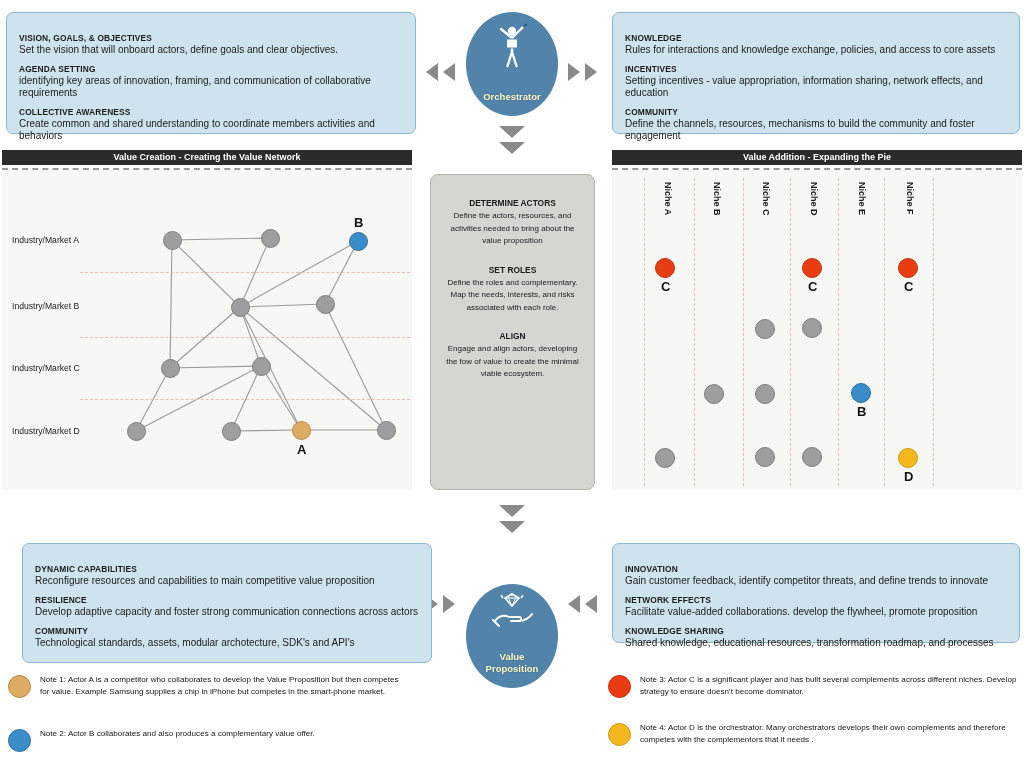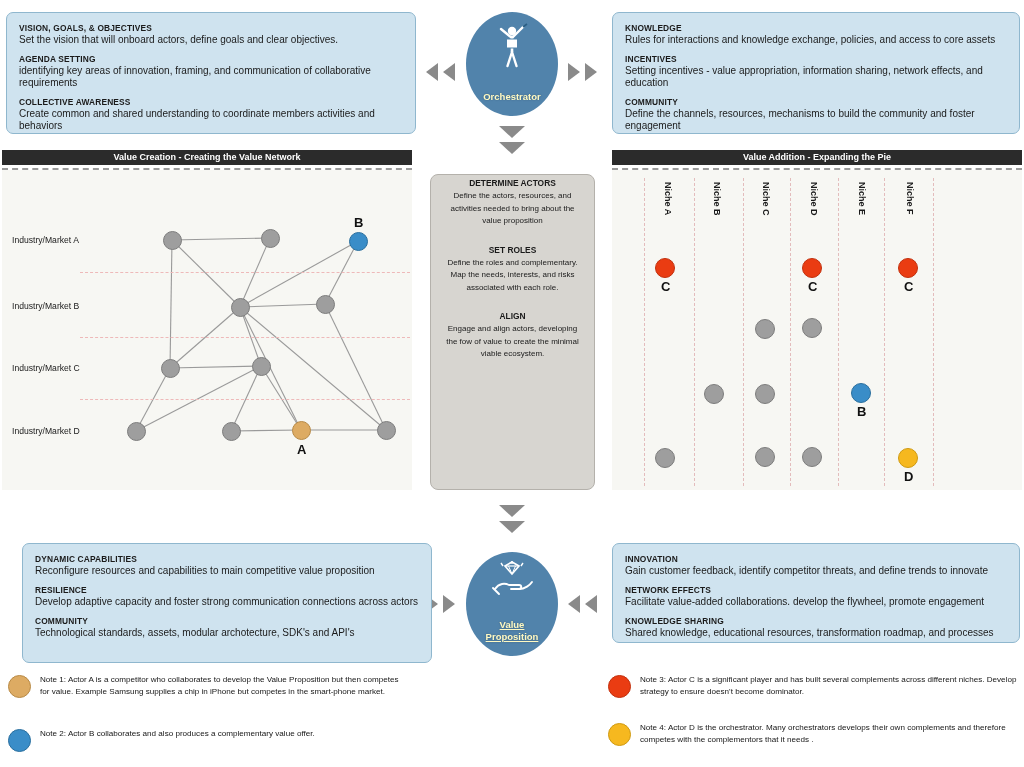--- a/index.html
+++ b/index.html
@@ -1,38 +1,38 @@
 <!DOCTYPE html>
 <html><head>
 <meta charset="utf-8">
 <style>
   html,body{margin:0;padding:0;background:#ffffff;}
   body{width:1024px;height:767px;position:relative;overflow:hidden;
        font-family:"Liberation Sans",sans-serif;color:#1a1a1a;}
 
   .panel-box{position:absolute;background:#cfe3ef;border:1px solid #8fb7ce;
-             border-radius:7px;box-sizing:border-box;padding:9px 12px;}
+             border-radius:7px;box-sizing:border-box;padding:19px 12px;}
   .blk{margin-bottom:7px;}
   .blk:last-child{margin-bottom:0;}
   .blk-title{font-size:8.4px;font-weight:bold;letter-spacing:.15px;line-height:12px;}
   .blk-desc{font-size:10px;line-height:12px;}
 
   
   .hub{position:absolute;border-radius:50%;background:#5183ab;
        display:flex;flex-direction:column;align-items:center;justify-content:flex-end;
        color:#fef9c3;text-align:center;box-sizing:border-box;}
   .hub-label{font-size:9.5px;font-weight:bold;line-height:11.5px;padding-bottom:14px;
              text-shadow:0 0 2px rgba(0,0,0,.25);}
   .hub-icon{position:absolute;left:50%;transform:translateX(-50%);}
 
   .chev{position:absolute;display:flex;gap:1px;}
   .chev svg{display:block;}
 
   .mid-card{position:absolute;background:#d7d5d0;border:1px solid #b4b1ab;
-            border-radius:8px;box-sizing:border-box;padding:2px 12px;text-align:center;}
+            border-radius:8px;box-sizing:border-box;padding:22px 12px;text-align:center;}
   .mid-blk{margin-bottom:16px;}
   .mid-blk:last-child{margin-bottom:0;}
   .mid-title{font-size:8.4px;font-weight:bold;line-height:13px;}
   .mid-desc{font-size:8px;line-height:12.5px;}
 
   
   .chart-panel{position:absolute;box-sizing:border-box;}
   .chart-head{background:#2b2b2b;color:#fff;text-align:center;
               font-size:9px;font-weight:bold;line-height:15px;height:15px;}
   .chart-dash{height:0;border-top:2px dashed #9a9a9a;margin-top:3px;}
@@ -148,21 +148,21 @@
 
 <div class="chev" style="left:498px;top:503px;flex-direction:column;gap:1px;">
   <svg width="28" height="15" viewBox="0 0 28 15">
       <polygon points="1,2 27,2 14,14" fill="#8a8a8a"></polygon>
     </svg>
   <svg width="28" height="15" viewBox="0 0 28 15">
       <polygon points="1,2 27,2 14,14" fill="#8a8a8a"></polygon>
     </svg>
 </div>
 
-<div class="hub" style="left:466px;top:552px;width:92px;height:104px;text-decoration:underline;">
+<div class="hub" style="left:466px;top:584px;width:92px;height:104px;">
   <span class="hub-icon" style="top:9px;">
     <svg width="46" height="42" viewBox="0 0 46 42">
       <path d="M16 5 L23 1 L30 5 L23 13 Z" fill="none" stroke="#fff" stroke-width="1.7"></path>
       <path d="M16 5 L30 5" stroke="#fff" stroke-width="1.2"></path>
       <path d="M19.5 5 L23 13 M26.5 5 L23 13" stroke="#fff" stroke-width="1"></path>
       <path d="M23 0 L23 -3 M14 2 L12 -1 M32 2 L34 -1" stroke="#fff" stroke-width="1.4" transform="translate(0,3)"></path>
       <path d="M6 28 C10 22 16 22 20 24 L30 24 C33 24 33 28 30 28 L22 28" fill="none" stroke="#fff" stroke-width="1.9" stroke-linecap="round"></path>
       <path d="M30 28 C36 28 41 24 43 21" fill="none" stroke="#fff" stroke-width="1.9" stroke-linecap="round"></path>
       <path d="M4 27 L10 33" fill="none" stroke="#fff" stroke-width="1.9" stroke-linecap="round"></path>
     </svg>
@@ -294,21 +294,21 @@
   </div>
 </div>
 
 <div class="panel-box" style="left:612px;top:543px;width:408px;height:100px;">
   <div class="blk">
     <div class="blk-title">INNOVATION</div>
     <div class="blk-desc">Gain customer feedback, identify competitor threats, and define trends to innovate</div>
   </div>
   <div class="blk">
     <div class="blk-title">NETWORK EFFECTS</div>
-    <div class="blk-desc">Facilitate value-added collaborations. develop the flywheel, promote engagement</div>
+    <div class="blk-desc">Facilitate value-added collaborations. develop the flywheel, promote proposition</div>
   </div>
   <div class="blk">
     <div class="blk-title">KNOWLEDGE SHARING</div>
     <div class="blk-desc">Shared knowledge, educational resources, transformation roadmap, and processes</div>
   </div>
 </div>
 
 <div class="note" style="left:8px;top:674px;width:400px;">
   <span class="note-dot" style="background:#ddab63;border:1px solid #b88a46;"></span>
   <span class="note-txt">Note 1: Actor A is a competitor who collaborates to develop the Value Proposition but then competes for value. Example Samsung supplies a chip in iPhone but competes in the smart-phone market.</span>

